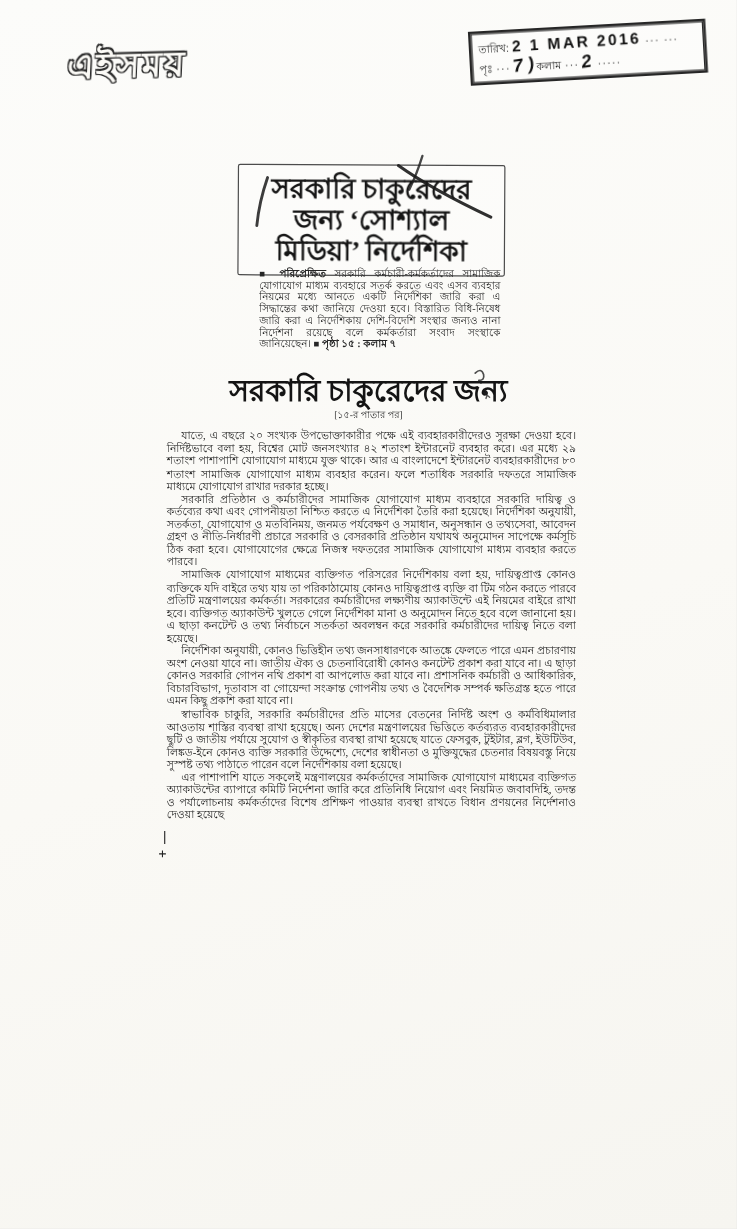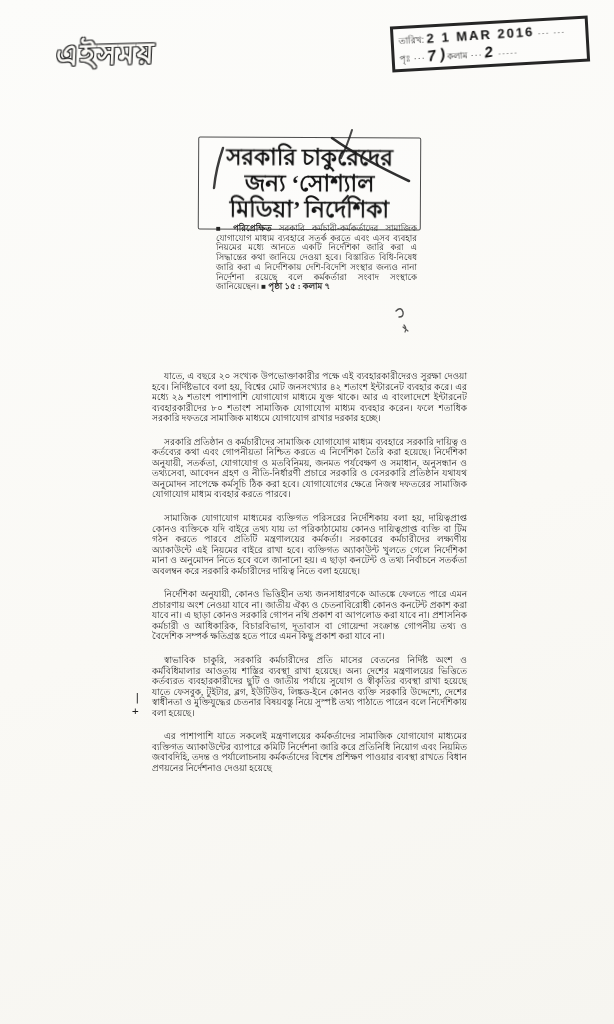--- a/index.html
+++ b/index.html
@@ -53,21 +53,21 @@
     position:absolute;left:148px;top:313px;width:318px;text-align:center;
   }
   .jump-head .big{font-size:25px;font-weight:bold;line-height:27px;color:#141414;filter:blur(.15px);}
   .jump-head .note{font-size:8px;line-height:10px;color:#333;margin-top:1px;filter:blur(.25px);}
   
   .bodytext{
     position:absolute;left:139px;top:358px;width:341px;
     font-size:9px;line-height:10.55px;text-align:justify;
     color:#222;filter:blur(.28px);
   }
-  .bodytext p{margin:13px;text-indent:12px;}
+  .bodytext p{margin:0;text-indent:12px;}
   
   .margin-mark{position:absolute;font-family:"DejaVu Sans Mono", monospace;color:#222;font-size:11px;line-height:11px;}
   .pen-svg{position:absolute;left:0;top:0;pointer-events:none;}
 </style>
 </head>
 <body>
 
 <div class="page">
 
   <div class="masthead">এইসময়</div>
@@ -97,20 +97,22 @@
 
   <div class="intro">
     <span class="marker">■</span>
     <span class="lead">পরিপ্রেক্ষিত</span>
     <span>সরকারি কর্মচারী-কর্মকর্তাদের সামাজিক যোগাযোগ মাধ্যম ব্যবহারে সতর্ক করতে এবং এসব ব্যবহার নিয়মের মধ্যে আনতে একটি নির্দেশিকা জারি করা এ সিদ্ধান্তের কথা জানিয়ে দেওয়া হবে। বিস্তারিত বিধি-নিষেধ জারি করা এ নির্দেশিকায় দেশি-বিদেশি সংস্থার জন্যও নানা নির্দেশনা রয়েছে বলে কর্মকর্তারা সংবাদ সংস্থাকে জানিয়েছেন।</span>
     <span class="marker">■</span>
     <span class="jump">পৃষ্ঠা ১৫ : কলাম ৭</span>
   </div>
 
   <div class="jump-head">
+    <div class="big">সরকারি চাকুরেদের জন্য</div>
+    <div class="note">[১৫-র পাতার পর]</div>
   </div>
 
   <div class="bodytext">
     <p>যাতে, এ বছরে ২০ সংখ্যক উপভোক্তাকারীর পক্ষে এই ব্যবহারকারীদেরও সুরক্ষা দেওয়া হবে। নির্দিষ্টভাবে বলা হয়, বিশ্বের মোট জনসংখ্যার ৪২ শতাংশ ইন্টারনেট ব্যবহার করে। এর মধ্যে ২৯ শতাংশ পাশাপাশি যোগাযোগ মাধ্যমে যুক্ত থাকে। আর এ বাংলাদেশে ইন্টারনেট ব্যবহারকারীদের ৮০ শতাংশ সামাজিক যোগাযোগ মাধ্যম ব্যবহার করেন। ফলে শতাধিক সরকারি দফতরে সামাজিক মাধ্যমে যোগাযোগ রাখার দরকার হচ্ছে।</p>
     <p>সরকারি প্রতিষ্ঠান ও কর্মচারীদের সামাজিক যোগাযোগ মাধ্যম ব্যবহারে সরকারি দায়িত্ব ও কর্তব্যের কথা এবং গোপনীয়তা নিশ্চিত করতে এ নির্দেশিকা তৈরি করা হয়েছে। নির্দেশিকা অনুযায়ী, সতর্কতা, যোগাযোগ ও মতবিনিময়, জনমত পর্যবেক্ষণ ও সমাধান, অনুসন্ধান ও তথ্যসেবা, আবেদন গ্রহণ ও নীতি-নির্ধারণী প্রচারে সরকারি ও বেসরকারি প্রতিষ্ঠান যথাযথ অনুমোদন সাপেক্ষে কর্মসূচি ঠিক করা হবে। যোগাযোগের ক্ষেত্রে নিজস্ব দফতরের সামাজিক যোগাযোগ মাধ্যম ব্যবহার করতে পারবে।</p>
     <p>সামাজিক যোগাযোগ মাধ্যমের ব্যক্তিগত পরিসরের নির্দেশিকায় বলা হয়, দায়িত্বপ্রাপ্ত কোনও ব্যক্তিকে যদি বাইরে তথ্য যায় তা পরিকাঠামোয় কোনও দায়িত্বপ্রাপ্ত ব্যক্তি বা টিম গঠন করতে পারবে প্রতিটি মন্ত্রণালয়ের কর্মকর্তা। সরকারের কর্মচারীদের লক্ষ্যণীয় অ্যাকাউন্টে এই নিয়মের বাইরে রাখা হবে। ব্যক্তিগত অ্যাকাউন্ট খুলতে গেলে নির্দেশিকা মানা ও অনুমোদন নিতে হবে বলে জানানো হয়। এ ছাড়া কনটেন্ট ও তথ্য নির্বাচনে সতর্কতা অবলম্বন করে সরকারি কর্মচারীদের দায়িত্ব নিতে বলা হয়েছে।</p>
     <p>নির্দেশিকা অনুযায়ী, কোনও ভিত্তিহীন তথ্য জনসাধারণকে আতঙ্কে ফেলতে পারে এমন প্রচারণায় অংশ নেওয়া যাবে না। জাতীয় ঐক্য ও চেতনাবিরোধী কোনও কনটেন্ট প্রকাশ করা যাবে না। এ ছাড়া কোনও সরকারি গোপন নথি প্রকাশ বা আপলোড করা যাবে না। প্রশাসনিক কর্মচারী ও আধিকারিক, বিচারবিভাগ, দূতাবাস বা গোয়েন্দা সংক্রান্ত গোপনীয় তথ্য ও বৈদেশিক সম্পর্ক ক্ষতিগ্রস্ত হতে পারে এমন কিছু প্রকাশ করা যাবে না।</p>
     <p>স্বাভাবিক চাকুরি, সরকারি কর্মচারীদের প্রতি মাসের বেতনের নির্দিষ্ট অংশ ও কর্মবিধিমালার আওতায় শাস্তির ব্যবস্থা রাখা হয়েছে। অন্য দেশের মন্ত্রণালয়ের ভিত্তিতে কর্তব্যরত ব্যবহারকারীদের ছুটি ও জাতীয় পর্যায়ে সুযোগ ও স্বীকৃতির ব্যবস্থা রাখা হয়েছে যাতে ফেসবুক, টুইটার, ব্লগ, ইউটিউব, লিঙ্কড-ইনে কোনও ব্যক্তি সরকারি উদ্দেশ্যে, দেশের স্বাধীনতা ও মুক্তিযুদ্ধের চেতনার বিষয়বস্তু নিয়ে সুস্পষ্ট তথ্য পাঠাতে পারেন বলে নির্দেশিকায় বলা হয়েছে।</p>
     <p>এর পাশাপাশি যাতে সকলেই মন্ত্রণালয়ের কর্মকর্তাদের সামাজিক যোগাযোগ মাধ্যমের ব্যক্তিগত অ্যাকাউন্টের ব্যাপারে কমিটি নির্দেশনা জারি করে প্রতিনিধি নিয়োগ এবং নিয়মিত জবাবদিহি, তদন্ত ও পর্যালোচনায় কর্মকর্তাদের বিশেষ প্রশিক্ষণ পাওয়ার ব্যবস্থা রাখতে বিধান প্রণয়নের নির্দেশনাও দেওয়া হয়েছে</p>
   </div>

